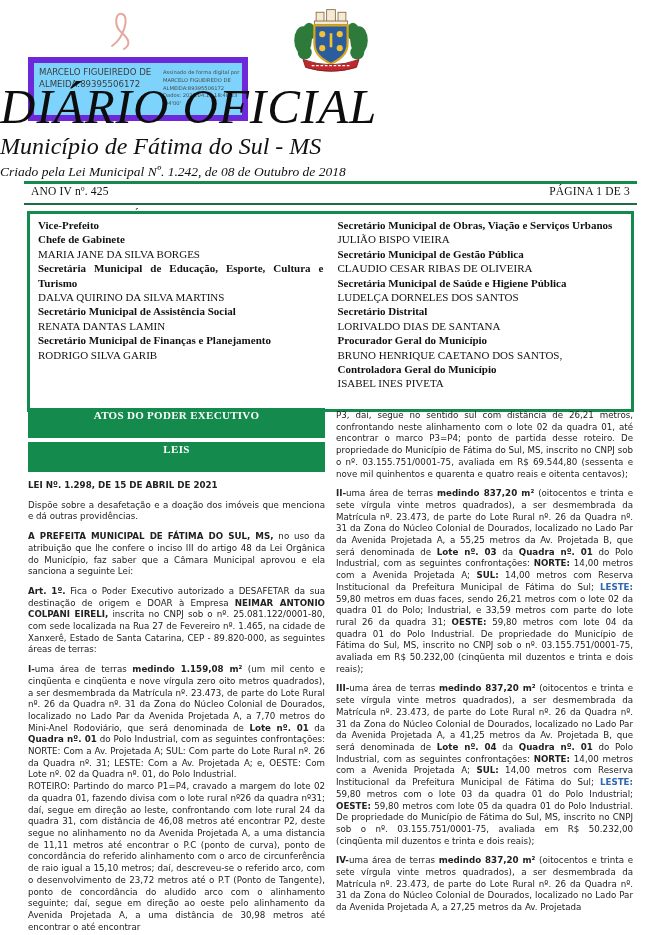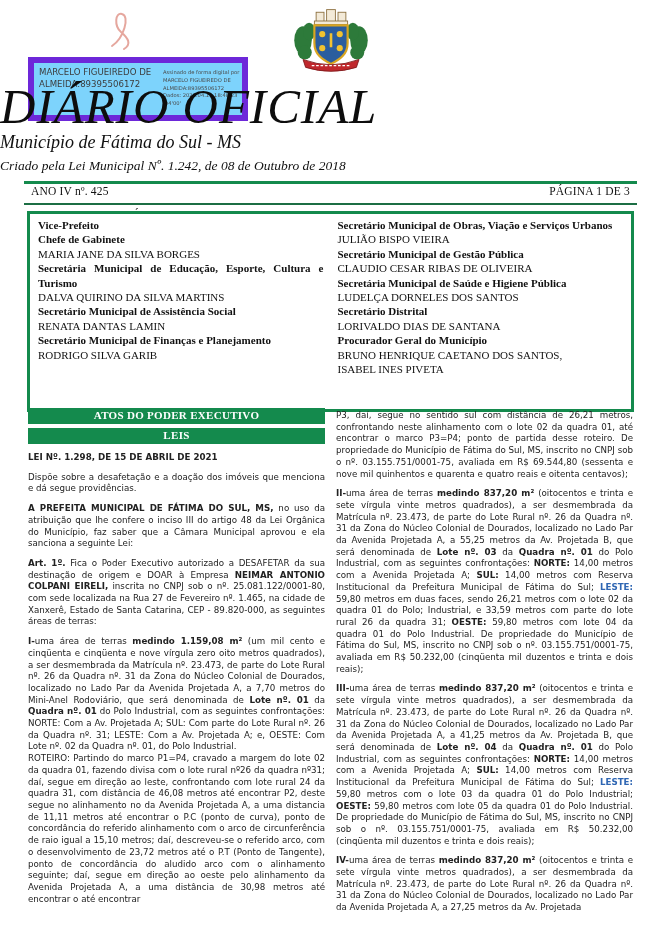--- a/index.html
+++ b/index.html
@@ -14,21 +14,21 @@
   .sig-detail{flex:1;padding:6px 2px 2px 6px;font-family:"DejaVu Sans",sans-serif;
               font-size:5.2px;line-height:1.5;color:#4a4a4a;}
   .sig-flourish{position:absolute;left:104px;top:8px;width:34px;height:44px;opacity:.75;}
 
   
   .crest{position:absolute;left:282px;top:7px;width:98px;height:70px;}
 
   
   .masthead{position:absolute;top:82px;left:0;right:0;text-align:left;font-style:italic;}
   .m-title{font-size:49px;line-height:1.02;letter-spacing:1px;color:#0d0d0d;}
-  .m-sub{font-size:18px;line-height:1.1;margin-top:1px;}
+  .m-sub{font-size:24px;line-height:1.1;margin-top:1px;}
   .m-tag{font-size:13.5px;margin-top:5px;}
 
   
   .rule{position:absolute;left:24px;right:24px;height:3px;background:var(--green,#148a4d);}
   .rule-top{top:181px;}
   .rule-bottom{top:203px;height:2px;background:#1c6e44;}
   .dateline{position:absolute;top:185px;left:31px;right:31px;display:flex;
             font-size:11.5px;letter-spacing:.2px;}
   .dl-place{margin-left:17px;margin-top:24px;}
   .dl-page{margin-left:auto;}
@@ -38,21 +38,21 @@
              border:3px solid var(--green,#148a4d);display:flex;gap:14px;
              padding:4px 8px;background:#fff;}
   .off-col{flex:1;min-width:0;}
   .official-title{font-weight:bold;font-size:11px;line-height:14.4px;text-align:justify;}
   .official-name{font-size:11px;line-height:14.4px;}
 
   
   .content{position:absolute;top:408px;left:28px;right:28px;display:flex;gap:11px;}
   .col{flex:1;min-width:0;}
   .banner{background:var(--green,#148a4d);color:#fff;text-align:center;
-          font-weight:bold;font-size:11px;height:16px;line-height:14px;
+          font-weight:bold;font-size:11px;height:30px;line-height:14px;
           letter-spacing:.3px;margin-bottom:4px;}
   .para{margin:8px 0 0;text-align:justify;font-family:"DejaVu Sans",sans-serif;
         font-size:8.7px;line-height:11.7px;color:#222;}
   .para.tight{margin-top:0;}
   .col-right .para:first-child{margin-top:2px;}
   .b{font-weight:bold;}
   .blue{color:var(--blue,#2f66b3);}
 </style>
 </head>
 <body>
@@ -145,32 +145,33 @@
         </div>
         <div>
           <div class="official-title">Secretário Distrital</div>
           <div class="official-name">LORIVALDO DIAS DE SANTANA</div>
         </div>
         <div>
           <div class="official-title">Procurador Geral do Município</div>
           <div class="official-name">BRUNO HENRIQUE CAETANO DOS SANTOS,</div>
         </div>
         <div>
+          <div class="official-title">Controladora Geral do Município</div>
           <div class="official-name">ISABEL INES PIVETA</div>
         </div>
       </div>
   </div>
 
   <div class="content">
     <div class="col col-left">
       <div class="banner">ATOS DO PODER EXECUTIVO</div>
       <div class="banner">LEIS</div>
       <div>
           <p class="para"><span class="b">LEI Nº. 1.298, DE 15 DE ABRIL DE 2021</span></p>
-          <p class="para"><span>Dispõe sobre a desafetação e a doação dos imóveis que menciona e dá segue providências.</span></p>
+          <p class="para"><span>Dispõe sobre a desafetação e a doação dos imóveis que menciona e dá outras providências.</span></p>
           <p class="para"><span class="b">A PREFEITA MUNICIPAL DE FÁTIMA DO SUL, MS,</span><span> no uso da atribuição que lhe confere o inciso III do artigo 48 da Lei Orgânica do Município, faz saber que a Câmara Municipal aprovou e ela sanciona a seguinte Lei:</span></p>
           <p class="para"><span class="b">Art. 1º.</span><span> Fica o Poder Executivo autorizado a DESAFETAR da sua destinação de origem e DOAR à Empresa </span><span class="b">NEIMAR ANTONIO COLPANI EIRELI,</span><span> inscrita no CNPJ sob o nº. 25.081.122/0001-80, com sede localizada na Rua 27 de Fevereiro nº. 1.465, na cidade de Xanxerê, Estado de Santa Catarina, CEP - 89.820-000, as seguintes áreas de terras:</span></p>
           <p class="para"><span class="b">I-</span><span>uma área de terras </span><span class="b">medindo 1.159,08 m²</span><span> (um mil cento e cinqüenta e cinqüenta e nove vírgula zero oito metros quadrados), a ser desmembrada da Matrícula nº. 23.473, de parte do Lote Rural nº. 26 da Quadra nº. 31 da Zona do Núcleo Colonial de Dourados, localizado no Lado Par da Avenida Projetada A, a 7,70 metros do Mini-Anel Rodoviário, que será denominada de </span><span class="b">Lote nº. 01</span><span> da </span><span class="b">Quadra nº. 01</span><span> do Polo Industrial, com as seguintes confrontações: NORTE: Com a Av. Projetada A; SUL: Com parte do Lote Rural nº. 26 da Quadra nº. 31; LESTE: Com a Av. Projetada A; e, OESTE: Com Lote nº. 02 da Quadra nº. 01, do Polo Industrial.</span></p>
           <p class="para tight"><span>ROTEIRO: Partindo do marco P1=P4, cravado a margem do lote 02 da quadra 01, fazendo divisa com o lote rural nº26 da quadra nº31; daí, segue em direção ao leste, confrontando com lote rural 24 da quadra 31, com distância de 46,08 metros até encontrar P2, deste segue no alinhamento no da Avenida Projetada A, a uma distancia de 11,11 metros até encontrar o P.C (ponto de curva), ponto de concordância do referido alinhamento com o arco de circunferência de raio igual a 15,10 metros; daí, descreveu-se o referido arco, com o desenvolvimento de 23,72 metros até o P.T (Ponto de Tangente), ponto de concordância do aludido arco com o alinhamento seguinte; daí, segue em direção ao oeste pelo alinhamento da Avenida Projetada A, a uma distância de 30,98 metros até encontrar o até encontrar</span></p>
         </div>
     </div>
     <div class="col col-right">
         <p class="para"><span>P3, daí, segue no sentido sul com distância de 26,21 metros, confrontando neste alinhamento com o lote 02 da quadra 01, até encontrar o marco P3=P4; ponto de partida desse roteiro. De propriedade do Município de Fátima do Sul, MS, inscrito no CNPJ sob o nº. 03.155.751/0001-75, avaliada em R$ 69.544,80 (sessenta e nove mil quinhentos e quarenta e quatro reais e oitenta centavos);</span></p>
         <p class="para"><span class="b">II-</span><span>uma área de terras </span><span class="b">medindo 837,20 m²</span><span> (oitocentos e trinta e sete vírgula vinte metros quadrados), a ser desmembrada da Matrícula nº. 23.473, de parte do Lote Rural nº. 26 da Quadra nº. 31 da Zona do Núcleo Colonial de Dourados, localizado no Lado Par da Avenida Projetada A, a 55,25 metros da Av. Projetada B, que será denominada de </span><span class="b">Lote nº. 03</span><span> da </span><span class="b">Quadra nº. 01</span><span> do Polo Industrial, com as seguintes confrontações: </span><span class="b">NORTE:</span><span> 14,00 metros com a Avenida Projetada A; </span><span class="b">SUL:</span><span> 14,00 metros com Reserva Institucional da Prefeitura Municipal de Fátima do Sul; </span><span class="b blue">LESTE:</span><span> 59,80 metros em duas faces, sendo 26,21 metros com o lote 02 da quadra 01 do Polo; Industrial, e 33,59 metros com parte do lote rural 26 da quadra 31; </span><span class="b">OESTE:</span><span> 59,80 metros com lote 04 da quadra 01 do Polo Industrial. De propriedade do Município de Fátima do Sul, MS, inscrito no CNPJ sob o nº. 03.155.751/0001-75, avaliada em R$ 50.232,00 (cinqüenta mil duzentos e trinta e dois reais);</span></p>
         <p class="para"><span class="b">III-</span><span>uma área de terras </span><span class="b">medindo 837,20 m²</span><span> (oitocentos e trinta e sete vírgula vinte metros quadrados), a ser desmembrada da Matrícula nº. 23.473, de parte do Lote Rural nº. 26 da Quadra nº. 31 da Zona do Núcleo Colonial de Dourados, localizado no Lado Par da Avenida Projetada A, a 41,25 metros da Av. Projetada B, que será denominada de </span><span class="b">Lote nº. 04</span><span> da </span><span class="b">Quadra nº. 01</span><span> do Polo Industrial, com as seguintes confrontações: </span><span class="b">NORTE:</span><span> 14,00 metros com a Avenida Projetada A; </span><span class="b">SUL:</span><span> 14,00 metros com Reserva Institucional da Prefeitura Municipal de Fátima do Sul; </span><span class="b blue">LESTE:</span><span> 59,80 metros com o lote 03 da quadra 01 do Polo Industrial; </span><span class="b">OESTE:</span><span> 59,80 metros com lote 05 da quadra 01 do Polo Industrial. De propriedade do Município de Fátima do Sul, MS, inscrito no CNPJ sob o nº. 03.155.751/0001-75, avaliada em R$ 50.232,00 (cinqüenta mil duzentos e trinta e dois reais);</span></p>

